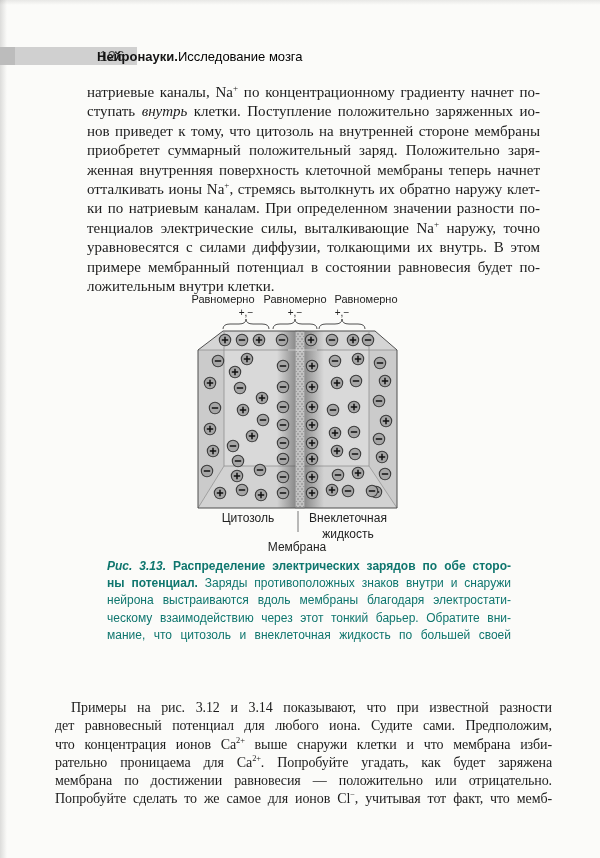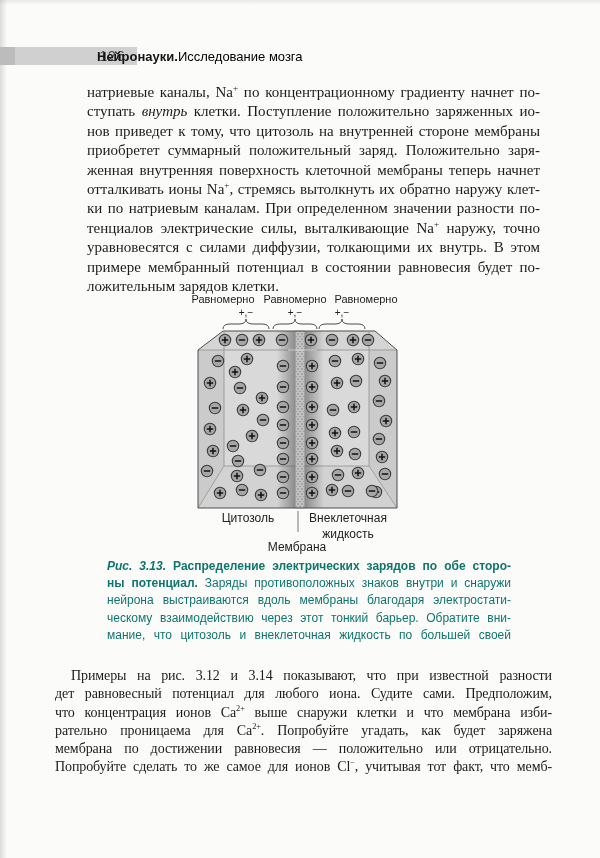--- a/index.html
+++ b/index.html
@@ -20,21 +20,21 @@
   .running-head{position:absolute;left:97px;top:47px;height:18px;display:flex;align-items:center;
         font-family:"Liberation Sans","DejaVu Sans",sans-serif;font-size:13px;}
   .rh-title{font-weight:bold;color:#141414;}
   .rh-sub{color:#000000;}
   .jline{text-align:justify;text-align-last:justify;overflow:hidden;}
   .jline.noj{text-align-last:left;}
   .para1{position:absolute;left:87px;top:83px;width:453px;font-size:15px;line-height:19.4px;}
   .para1 .jline{height:19.4px;}
   .para2{position:absolute;left:55px;top:667px;width:497px;font-size:14px;line-height:18.3px;letter-spacing:-0.1px;}
   .para2 .jline{height:18.3px;}
-  .indent-first .jline:first-child{text-indent:16px;}
+  .indent-first .jline:first-child{text-indent:16px;margin-top:32px;}
   .caption{position:absolute;left:107px;top:558px;width:404px;
         font-family:"Liberation Sans","DejaVu Sans",sans-serif;font-size:12px;line-height:17.2px;color:#0f766e;}
   .caption .jline{height:17.2px;}
   .cb{font-weight:bold;font-style:normal;}
   .cbi{font-weight:bold;font-style:italic;}
   sup{font-size:60%;vertical-align:super;line-height:0;}
   .figure{position:absolute;left:185px;top:293px;width:235px;height:267px;}
   .figure svg{display:block;}
 </style>
 </head>
@@ -57,21 +57,21 @@
       <div class="jline">натриевые каналы, Na<sup>+</sup> по концентрационному градиенту начнет по-</div>
       <div class="jline">ступать <i>внутрь</i> клетки. Поступление положительно заряженных ио-</div>
       <div class="jline">нов приведет к тому, что цитозоль на внутренней стороне мембраны</div>
       <div class="jline">приобретет суммарный положительный заряд. Положительно заря-</div>
       <div class="jline">женная внутренняя поверхность клеточной мембраны теперь начнет</div>
       <div class="jline">отталкивать ионы Na<sup>+</sup>, стремясь вытолкнуть их обратно наружу клет-</div>
       <div class="jline">ки по натриевым каналам. При определенном значении разности по-</div>
       <div class="jline">тенциалов электрические силы, выталкивающие Na<sup>+</sup> наружу, точно</div>
       <div class="jline">уравновесятся с силами диффузии, толкающими их внутрь. В этом</div>
       <div class="jline">примере мембранный потенциал в состоянии равновесия будет по-</div>
-      <div class="jline noj">ложительным зарядов клетки.</div>
+      <div class="jline noj">ложительным внутри клетки.</div>
     </div>
 
   <div class="figure" id="figure">
       <svg viewBox="0 0 235 267" width="235" height="267">
         <defs>
           <linearGradient id="glowL" x1="0" y1="0" x2="1" y2="0">
             <stop offset="0%" stop-color="#3e3e3e" stop-opacity="0"></stop>
             <stop offset="100%" stop-color="#3e3e3e" stop-opacity="0.5"></stop>
           </linearGradient>
           <linearGradient id="glowR" x1="0" y1="0" x2="1" y2="0">

